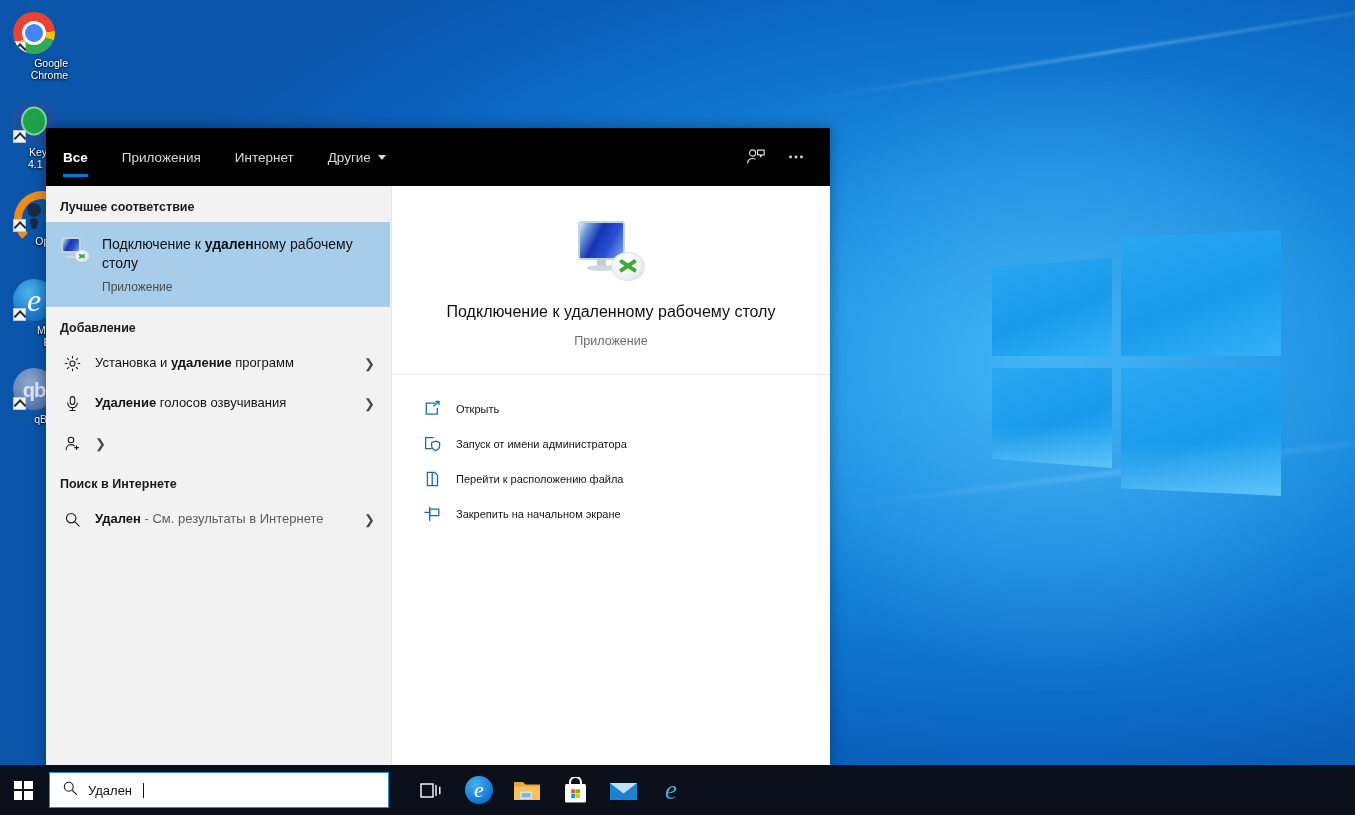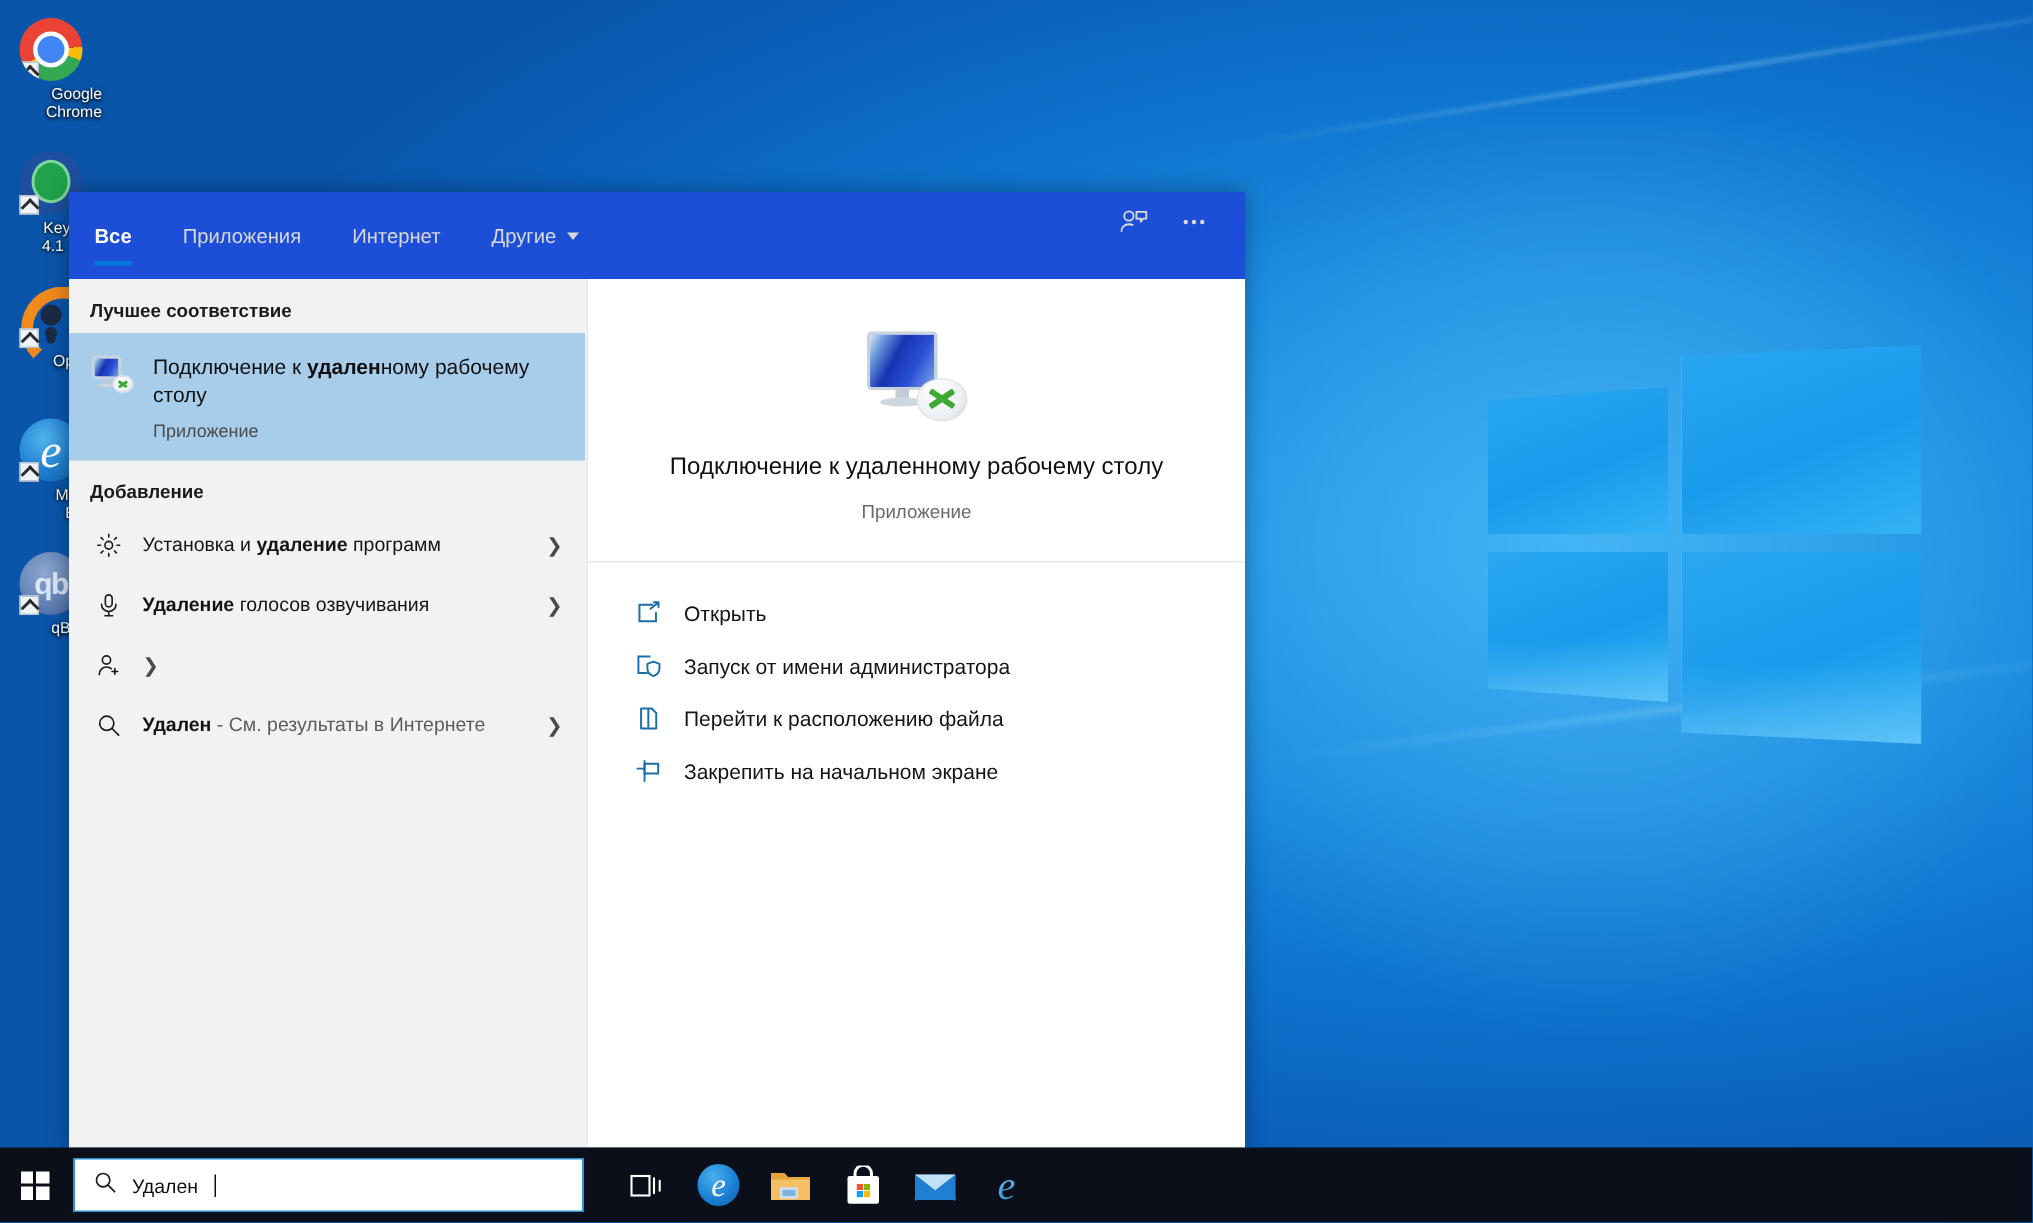--- a/index.html
+++ b/index.html
@@ -91,21 +91,21 @@
   .ic-qbit::after{ content:"qb"; position:absolute; inset:0; color:#dbe7f7; font-size:20px; font-weight:bold;
     line-height:44px; text-align:center; letter-spacing:-1px; }
 
   
   #search-flyout{
     position:absolute; left:46px; top:128px; width:784px; height:637px;
     background:#f2f2f2; display:flex; flex-direction:column;
     box-shadow:0 0 14px rgba(0,0,0,.35);
   }
   #flyout-header{
-    height:58px; background:#1d4ed8; display:flex; 
+    height:58px; background:#000000; display:flex; align-items:center;
     padding:0 14px 0 0; flex:0 0 auto;
   }
   #tabs{ display:flex; align-items:stretch; height:100%; flex:1 1 auto; }
   .tab{
     display:flex; align-items:center; padding:0 17px; position:relative;
     color:#d8d8d8; font-size:13.5px; height:100%; cursor:default;
   }
   .tab.active{ color:#fff; font-weight:bold; }
   .tab.active::after{
     content:""; position:absolute; left:17px; right:17px; bottom:9px; height:3px; background:#0078d7;
@@ -152,21 +152,21 @@
   #detail-hero{
     padding:34px 30px 26px; text-align:center; border-bottom:1px solid #eaeaea;
   }
   #hero-icon{ width:72px; height:62px; margin:0 auto 18px; position:relative; }
   #hero-title{ font-size:16px; color:#101010; line-height:23px; padding:0 14px; }
   #hero-sub{ font-size:12.5px; color:#6b6b6b; margin-top:11px; }
 
   #actions{ padding:16px 0 0 0; }
   .act-row{ display:flex; align-items:center; gap:15px; padding:8px 0 8px 30px; }
   .act-ico{ width:19px; height:19px; flex:0 0 19px; display:flex; align-items:center; justify-content:center; }
-  .act-label{ font-size:14px; color:#151515; }
+  .act-label{ font-size:11px; color:#151515; }
 
   
   .rdp{ position:relative; width:100%; height:100%; }
   .rdp .screen{
     position:absolute; left:4%; top:2%; width:66%; height:62%;
     background:linear-gradient(118deg,#dfe9f5 0%,#6f9fdc 16%,#1733b4 40%,#2a4fd4 68%,#7fa6e8 100%);
     border:2.5px solid #c9d3dd; border-radius:3px;
   }
   .rdp .neck{
     position:absolute; left:30%; top:63%; width:13%; height:13%;
@@ -359,20 +359,21 @@
         <span class="res-ico">
           <svg width="17" height="17" viewBox="0 0 18 18">
             <circle cx="7.4" cy="5.3" r="2.9" fill="none" stroke="#1b1b1b" stroke-width="1.15"></circle>
             <path d="M2.3 15.6c0-3.2 2.3-5.4 5.1-5.4 1.3 0 2.5.45 3.4 1.2" fill="none" stroke="#1b1b1b" stroke-width="1.15" stroke-linecap="round"></path>
             <path d="M13.3 11.4v4M11.3 13.4h4" stroke="#1b1b1b" stroke-width="1.15" stroke-linecap="round"></path>
           </svg>
         </span>
         <span class="chev">❯</span>
       </div>
 
+      <div class="group-head">Поиск в Интернете</div>
 
       <div class="res-row">
         <span class="res-ico">
           <svg width="17" height="17" viewBox="0 0 18 18">
             <circle cx="7.6" cy="7.6" r="5" fill="none" stroke="#1b1b1b" stroke-width="1.2"></circle>
             <path d="M11.3 11.3L16 16" stroke="#1b1b1b" stroke-width="1.2" stroke-linecap="round"></path>
           </svg>
         </span>
         <span class="res-label"><b>Удален</b><span class="muted"> - См. результаты в Интернете</span></span>
         <span class="chev">❯</span>

